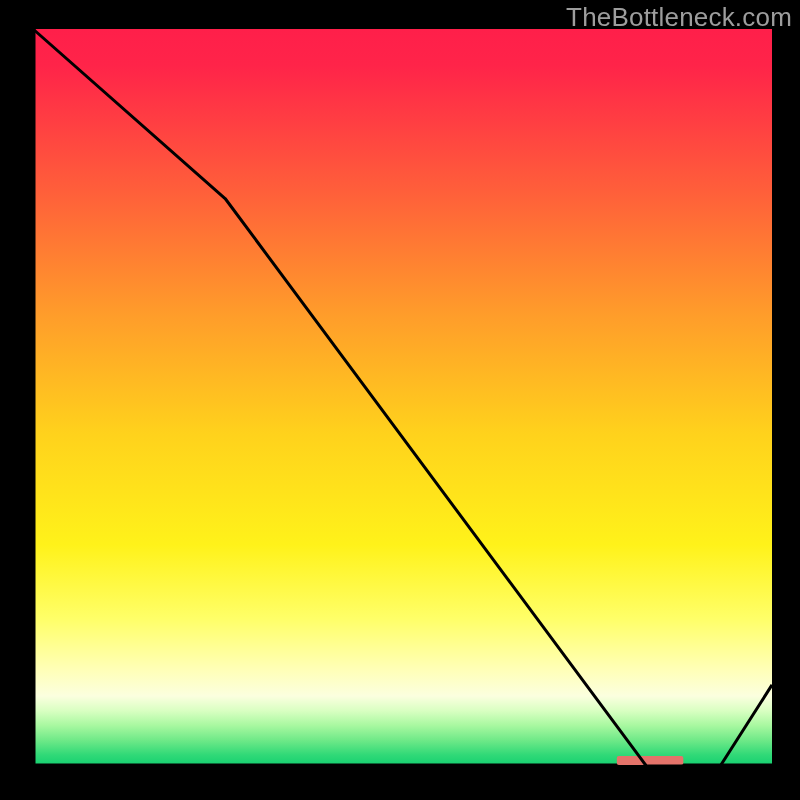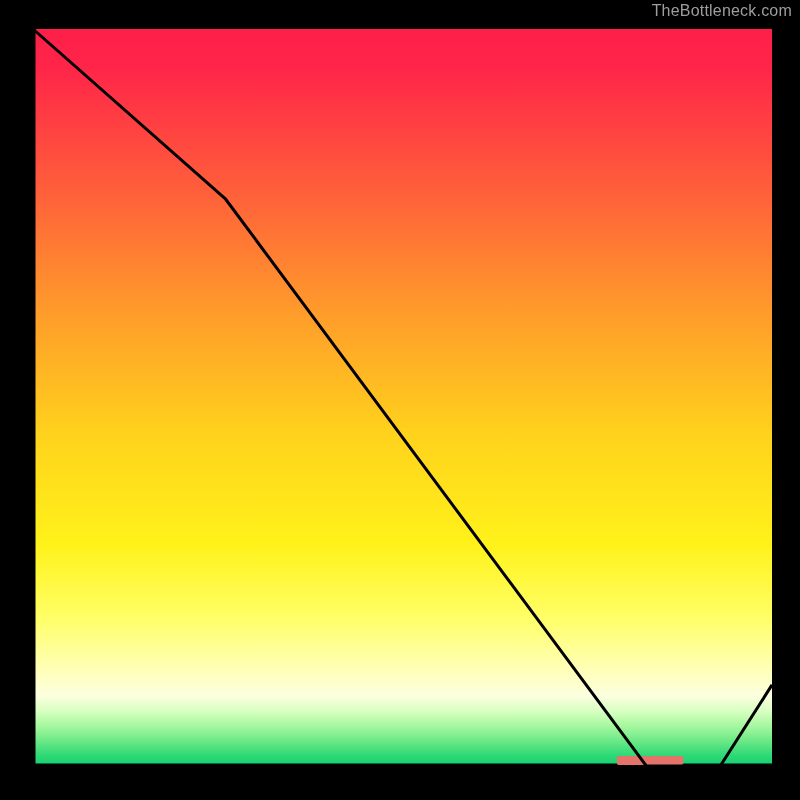--- a/index.html
+++ b/index.html
@@ -19,21 +19,21 @@
   svg.plot {
     position: absolute;
     left: 0;
     top: 0;
   }
   .watermark {
     position: absolute;
     top: 2px;
     right: 8px;
     color: #9d9d9d;
-    font-size: 16px;
+    font-size: 26px;
     font-weight: 500;
     letter-spacing: 0.2px;
     user-select: none;
   }
 </style>
 </head>
 <body style="background: rgb(0, 0, 0);">
 
 <div class="stage">
 

